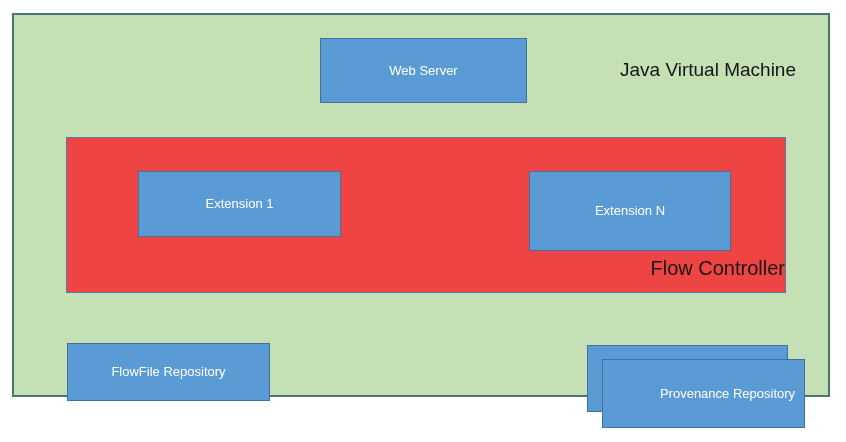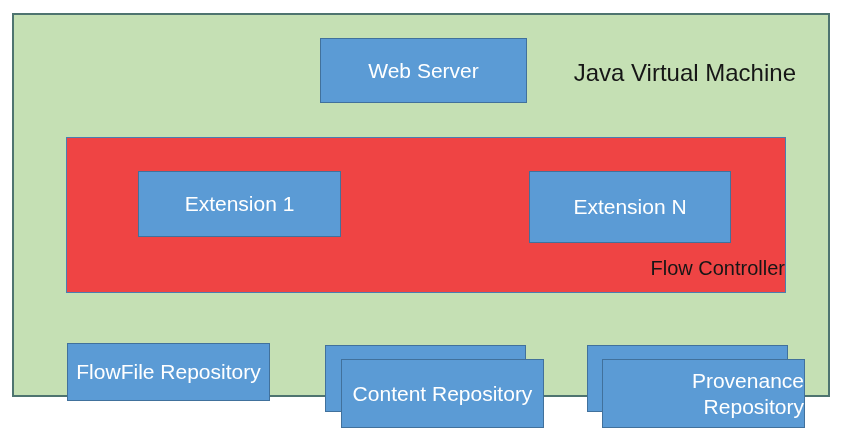--- a/index.html
+++ b/index.html
@@ -16,50 +16,50 @@
     position: absolute;
     left: 12px; top: 13px;
     width: 818px; height: 384px;
     background: #C5E0B4;
     border: 2px solid #4E7470;
     box-sizing: border-box;
   }
   .jvm-label {
     position: absolute;
     right: 32px; top: 44px;
-    font-size: 24px;
+    font-size: 19px;
     color: #161616;
     white-space: nowrap;
   }
   
   .node {
     position: absolute;
     background: #5B9BD5;
     border: 1px solid #41719C;
     box-sizing: border-box;
     display: flex;
     align-items: center;
     justify-content: center;
     text-align: right;
     color: #ffffff;
-    font-size: 21px;
+    font-size: 13px;
     line-height: 1.2;
   }
   .web-server { left: 320px; top: 38px; width: 207px; height: 65px; }
   
   .flow-controller {
     position: absolute;
     left: 66px; top: 137px;
     width: 720px; height: 156px;
     background: #ef4444;
     border: 1px solid #4B7DB0;
     box-sizing: border-box;
   }
   .extension-1 { left: 71px; top: 33px; width: 203px; height: 66px; }
-  .extension-n { left: 462px; top: 33px; width: 202px; height: 72px; }
+  .extension-n { left: 462px; top: 33px; width: 202px; height: 80px; }
   .fc-label {
     position: absolute;
     left: 0; right: 0;
     bottom: 12px;
     text-align: right;
     font-size: 20px;
     color: #161616;
   }
   
   .repo-flowfile { left: 67px; top: 343px; width: 203px; height: 58px; }
@@ -99,26 +99,20 @@
     <div class="node extension-n">
       <span>Extension N</span>
     </div>
     <div class="fc-label">Flow Controller</div>
   </div>
 
   <div class="node repo-flowfile">
     <span>FlowFile Repository</span>
   </div>
 
-  <div class="repo-stack repo-stack-content">
-    <div class="repo-back"></div>
-    <div class="node repo-front">
-      <span>Content Repository</span>
-    </div>
-  </div>
 
   <div class="repo-stack repo-stack-provenance">
     <div class="repo-back"></div>
     <div class="node repo-front">
       <span class="wrap-label">Provenance Repository</span>
     </div>
   </div>
 
 </div>
 

